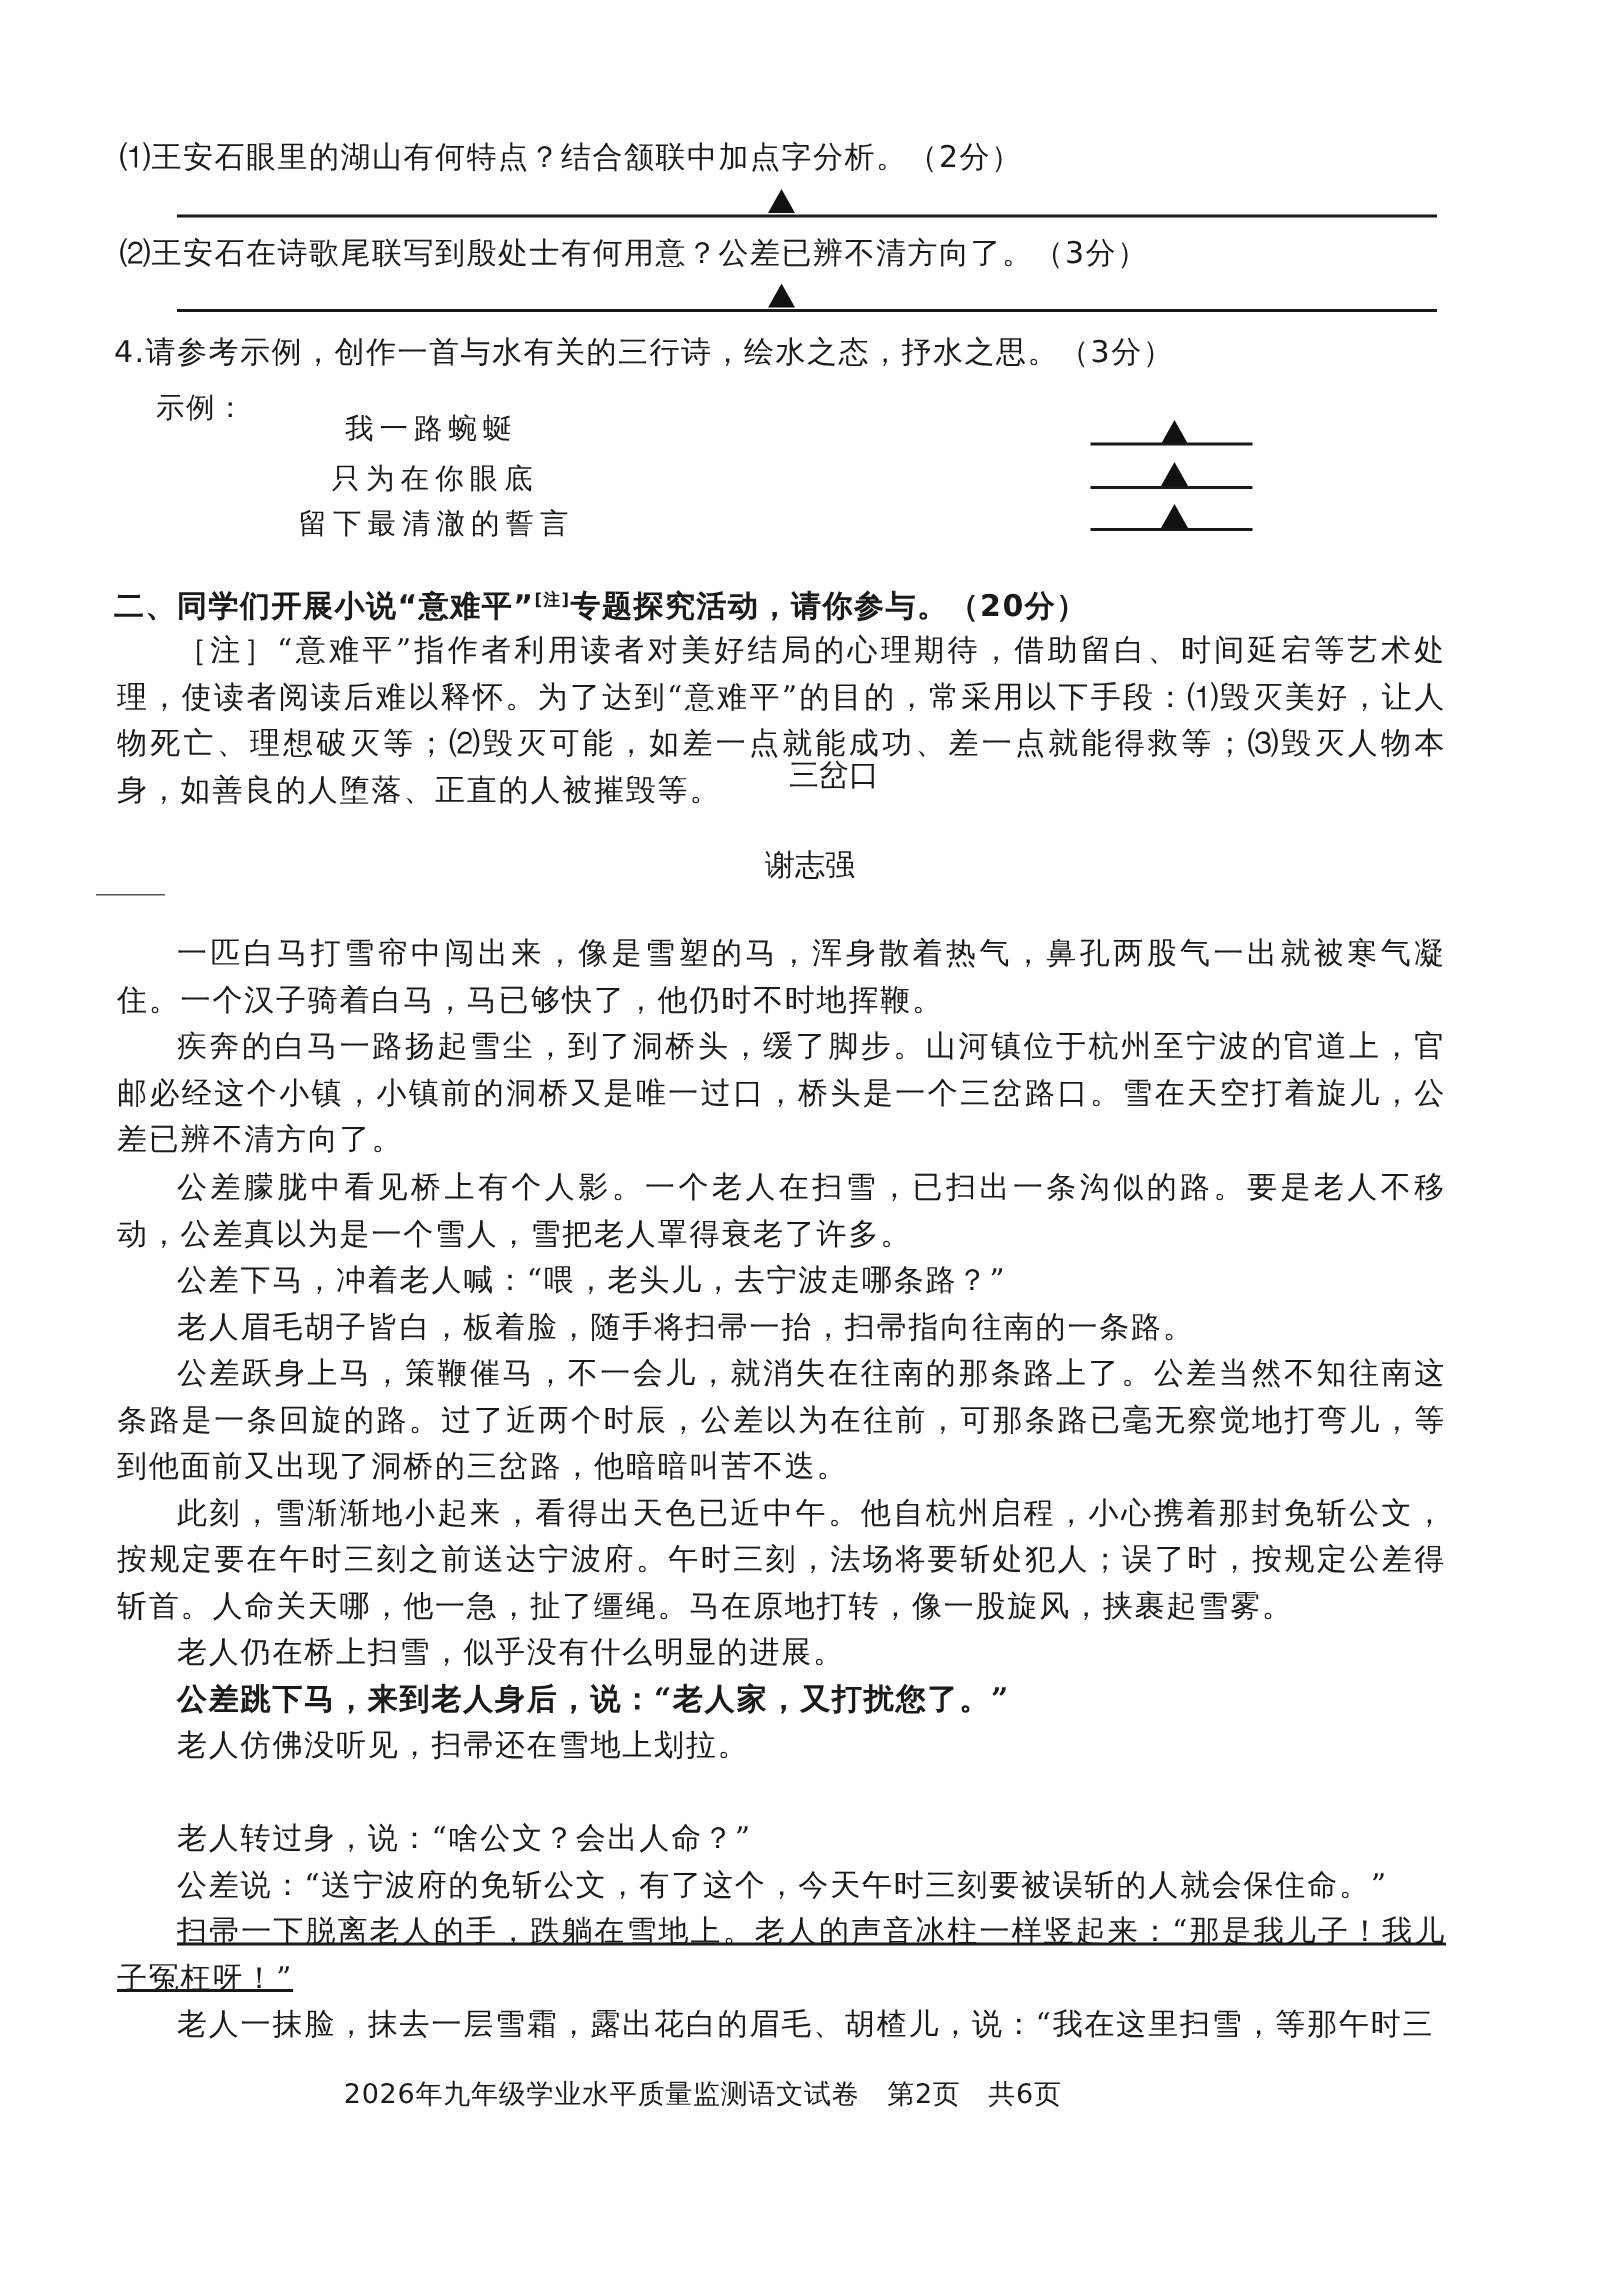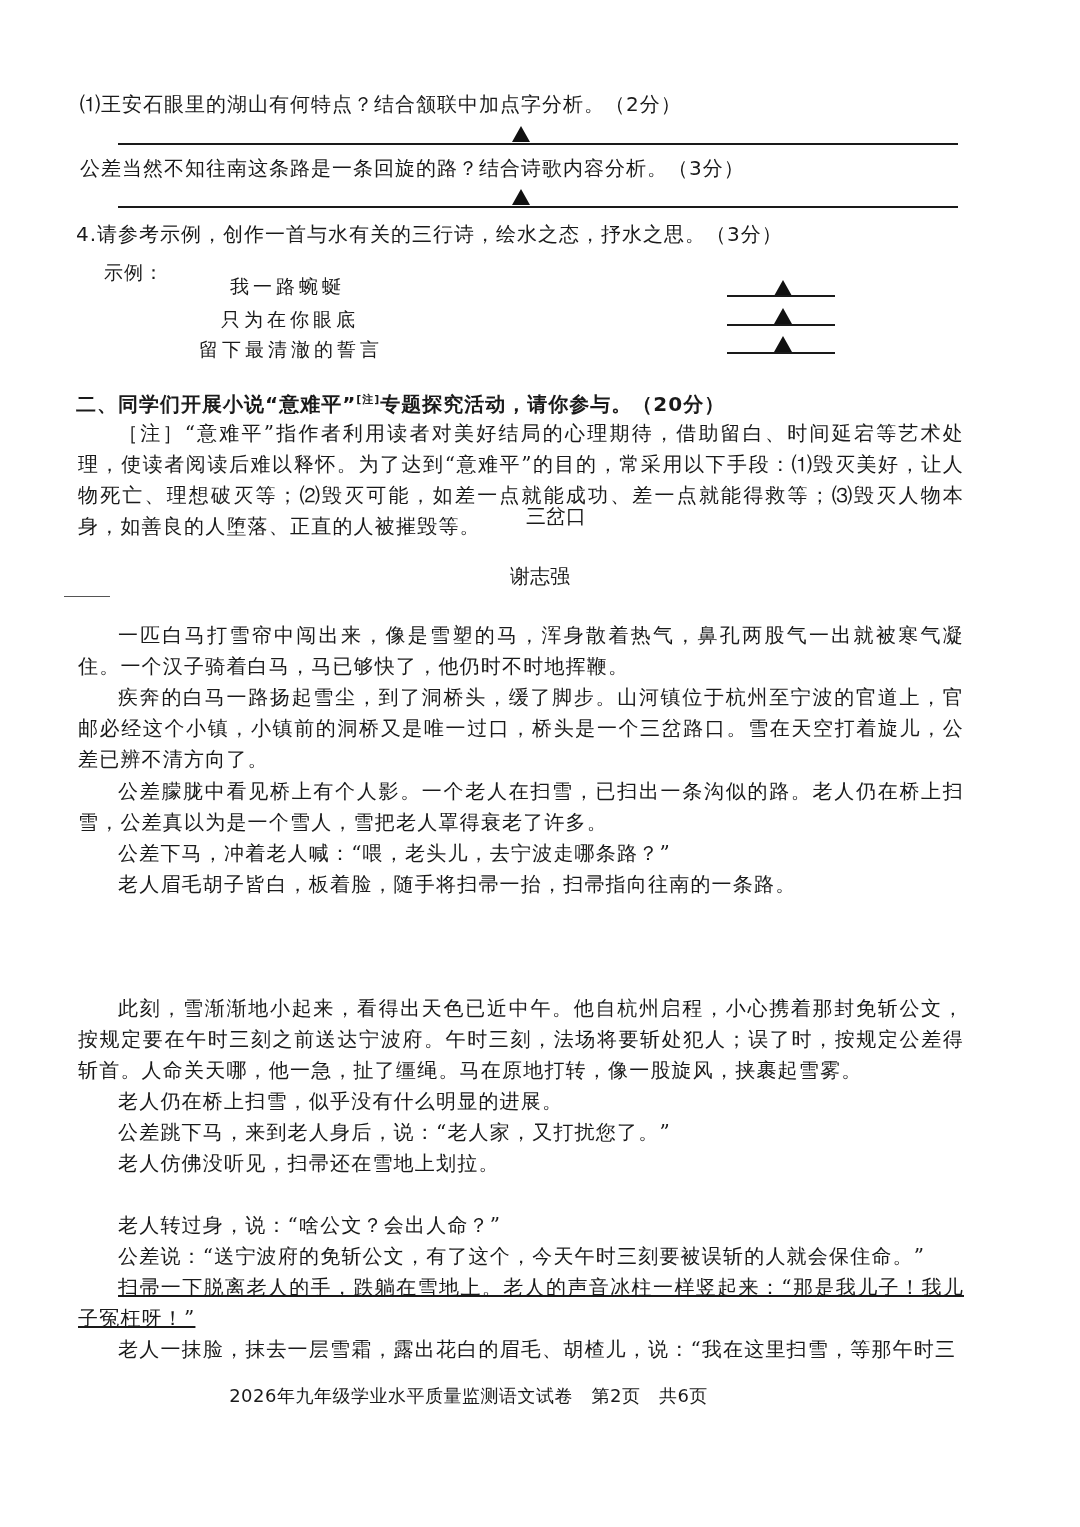--- a/index.html
+++ b/index.html
@@ -28,21 +28,21 @@
 </style>
 </head>
 <body>
 
 <div class="page">
 
   <div class="line sans" style="left:80px; top:90px;">⑴王安石眼里的湖山有何特点？结合颔联中加点字分析。（2分）</div>
   <div class="tri" style="left:512px; top:126px;"></div>
   <div class="answer-rule" style="left:118px; top:143px; width:840px;"></div>
 
-  <div class="line sans" style="left:80px; top:154px;">公差当然不知往南这条路是一条回旋的路？结合诗歌内容分析。（3分）</div>
+  <div class="line sans" style="left:80px; top:154px;">⑵王安石在诗歌尾联写到殷处士有何用意？公差已辨不清方向了。（3分）</div>
   <div class="tri" style="left:512px; top:189px;"></div>
   <div class="answer-rule" style="left:118px; top:206px; width:840px;"></div>
 
   <div class="line sans" style="left:76px; top:220px;">4.请参考示例，创作一首与水有关的三行诗，绘水之态，抒水之思。（3分）</div>
   <div class="line sans" style="left:104px; top:258px; font-size:19px;">示例：</div>
 
   <div class="line poem" style="left:230px; top:272px;">我一路蜿蜒</div>
   <div class="line poem" style="left:221px; top:305px;">只为在你眼底</div>
   <div class="line poem" style="left:199px; top:335px;">留下最清澈的誓言</div>
 
@@ -59,26 +59,27 @@
 
   <div class="para indent" style="top:418px;">［注］“意难平”指作者利用读者对美好结局的心理期待，借助留白、时间延宕等艺术处理，使读者阅读后难以释怀。为了达到“意难平”的目的，常采用以下手段：⑴毁灭美好，让人物死亡、理想破灭等；⑵毁灭可能，如差一点就能成功、差一点就能得救等；⑶毁灭人物本身，如善良的人堕落、正直的人被摧毁等。</div>
 
   <div class="title-c sans" style="top:502px;padding-left:16px;">三岔口</div>
   <div class="title-c" style="top:562px;">谢志强</div>
 
   <div class="tick"></div>
 
   <div class="para indent" style="top:682px;">疾奔的白马一路扬起雪尘，到了洞桥头，缓了脚步。山河镇位于杭州至宁波的官道上，官邮必经这个小镇，小镇前的洞桥又是唯一过口，桥头是一个三岔路口。雪在天空打着旋儿，公差已辨不清方向了。</div>
   <div class="para indent" style="top:620px;">一匹白马打雪帘中闯出来，像是雪塑的马，浑身散着热气，鼻孔两股气一出就被寒气凝住。一个汉子骑着白马，马已够快了，他仍时不时地挥鞭。</div>
-  <div class="para indent" style="top:776px;">公差朦胧中看见桥上有个人影。一个老人在扫雪，已扫出一条沟似的路。老人仍在桥上扫雪，公差真以为是一个雪人，雪把老人罩得衰老了许多。</div>
+  <div class="para indent" style="top:776px;">公差朦胧中看见桥上有个人影。一个老人在扫雪，已扫出一条沟似的路。要是老人不移动，公差真以为是一个雪人，雪把老人罩得衰老了许多。</div>
   <div class="para indent" style="top:838px;">公差下马，冲着老人喊：“喂，老头儿，去宁波走哪条路？”</div>
   <div class="para indent" style="top:869px;">老人眉毛胡子皆白，板着脸，随手将扫帚一抬，扫帚指向往南的一条路。</div>
+  <div class="para indent" style="top:900px;">公差跃身上马，策鞭催马，不一会儿，就消失在往南的那条路上了。公差当然不知往南这条路是一条回旋的路。过了近两个时辰，公差以为在往前，可那条路已毫无察觉地打弯儿，等到他面前又出现了洞桥的三岔路，他暗暗叫苦不迭。</div>
   <div class="para indent" style="top:993px;">此刻，雪渐渐地小起来，看得出天色已近中午。他自杭州启程，小心携着那封免斩公文，按规定要在午时三刻之前送达宁波府。午时三刻，法场将要斩处犯人；误了时，按规定公差得斩首。人命关天哪，他一急，扯了缰绳。马在原地打转，像一股旋风，挟裹起雪雾。</div>
   <div class="para indent" style="top:1086px;">老人仍在桥上扫雪，似乎没有什么明显的进展。</div>
-  <div class="para indent" style="top:1117px;">公差跳下马，来到老人身后，说：“老人家，又打扰您了。”</div>
+  <div class="para indent" style="top:1117px;font-weight:bold;">公差跳下马，来到老人身后，说：“老人家，又打扰您了。”</div>
   <div class="para indent" style="top:1148px;">老人仿佛没听见，扫帚还在雪地上划拉。</div>
   <div class="para indent" style="top:1210px;">老人转过身，说：“啥公文？会出人命？”</div>
   <div class="para indent" style="top:1241px;">公差说：“送宁波府的免斩公文，有了这个，今天午时三刻要被误斩的人就会保住命。”</div>
   <div class="para indent" style="top:1272px;text-decoration:underline;">扫帚一下脱离老人的手，跌躺在雪地上。老人的声音冰柱一样竖起来：“那是我儿子！我儿子冤枉呀！”</div>
   <div class="para indent" style="top:1334px; height:31px; overflow:hidden;">老人一抹脸，抹去一层雪霜，露出花白的眉毛、胡楂儿，说：“我在这里扫雪，等那午时三</div>
 
   <div class="footer sans" style="top:1384px;">2026年九年级学业水平质量监测语文试卷　第2页　共6页</div>
 </div>
 
 </body></html>

